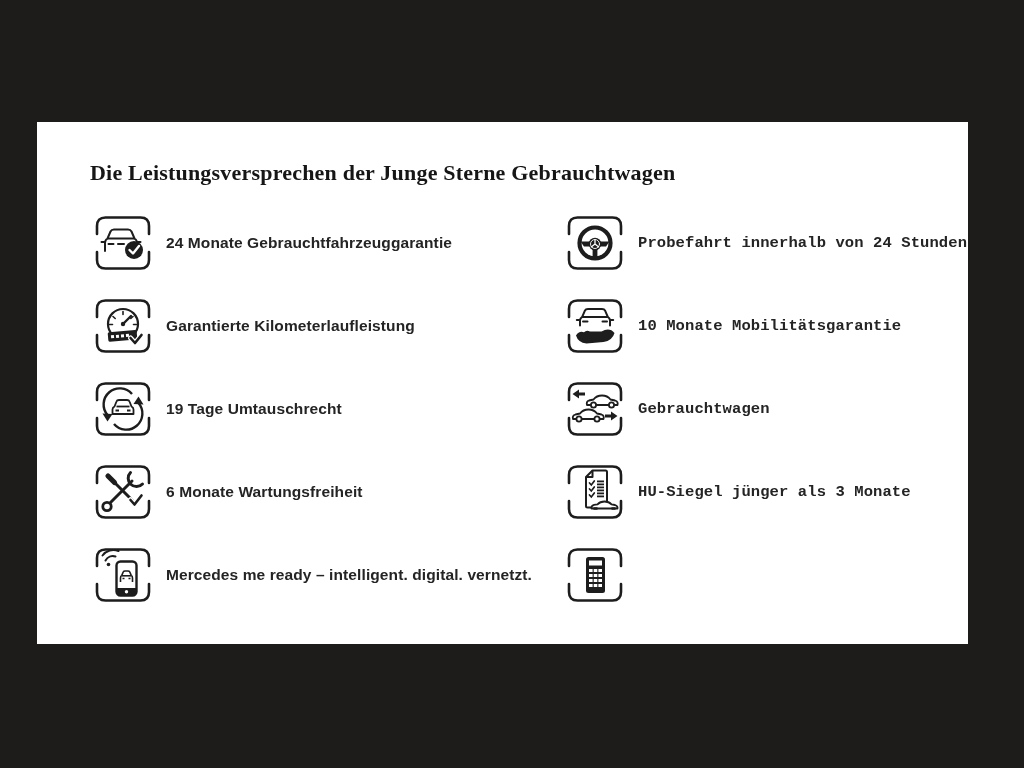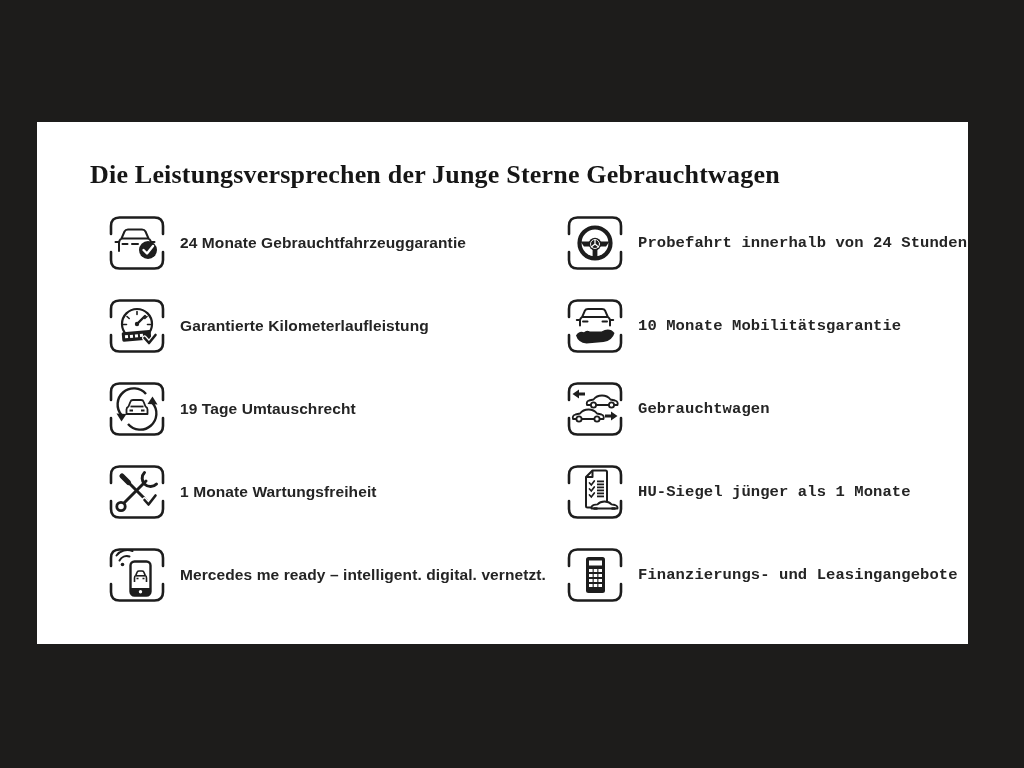--- a/index.html
+++ b/index.html
@@ -13,28 +13,28 @@
   .card {
     position: absolute;
     left: 37px; top: 122px;
     width: 931px; height: 522px;
     background: #ffffff;
   }
   .title {
     position: absolute;
     left: 53px; top: 38px;
     font-family: "Liberation Serif", serif;
-    font-size: 26px;
+    font-size: 22px;
     font-weight: 700;
     color: #161616;
     letter-spacing: 0.2px;
     white-space: nowrap;
   }
   .col { position: absolute; top: 91px; }
-  .col-left  { left: 70px; }
+  .col-left  { left: 56px; }
   .col-right { left: 528px; font-family: Liberation Mono, monospace; }
   .row { display: flex; align-items: center; height: 60px; margin-bottom: 23px; }
   .icon { width: 60px; height: 60px; flex: 0 0 60px; margin-right: 13px; }
   .icon svg { display: block; width: 60px; height: 60px; }
   .label {
     font-size: 15.5px;
     font-weight: 700;
     color: #242424;
     letter-spacing: 0.1px;
     white-space: nowrap;
@@ -119,21 +119,21 @@
             <path d="M15 14 L42 41" stroke-width="3"></path>
             <path d="M15 14 L21.5 20.5" stroke-width="5.2"></path>
             <path d="M17.5 40.5 L39 19" stroke-width="3"></path>
             <path d="M37.5 10.5 A8 8 0 1 0 49.5 22" stroke-width="3"></path>
             <circle cx="14" cy="44.5" r="4.2" stroke-width="2.8"></circle>
           </g>
           <path d="M37.5 38 l4 4.5 7 -9" stroke="#ffffff" stroke-width="5.5" fill="none" stroke-linecap="round" stroke-linejoin="round"></path>
           <path d="M37.5 38 l4 4.5 7 -9" stroke="#1d1d1d" stroke-width="2.6" fill="none" stroke-linecap="round" stroke-linejoin="round"></path>
         </svg>
       </span>
-      <span class="label">1 Monate Wartungsfreiheit</span>
+      <span class="label">6 Monate Wartungsfreiheit</span>
     </div>
 
     <div class="row">
       <span class="icon">
         <svg viewBox="0 0 60 60">
           <path class="fr" d="M4 21 V13 Q4 4.5 12.5 4.5 H47.5 Q56 4.5 56 13 V21 M56 39 V47 Q56 55.5 47.5 55.5 H12.5 Q4 55.5 4 47 V39"></path>
           <g stroke="#1d1d1d" fill="none" stroke-width="2" stroke-linecap="round">
             <path d="M12.5 15.5 A8.5 8.5 0 0 1 22.5 11.5"></path>
             <path d="M9.5 10.5 A13.5 13.5 0 0 1 25.5 6"></path>
           </g>
@@ -233,21 +233,21 @@
               <rect x="32" y="27.5" width="7" height="1.8"></rect>
             <rect x="32" y="30.5" width="7" height="1.8"></rect>
               <rect x="32" y="33.5" width="7" height="1.8"></rect>
           </g>
           <g stroke="#1d1d1d" stroke-width="1.8" fill="#ffffff" stroke-linejoin="round">
             <path d="M26.5 46.5 Q26 43.5 29 42.8 L32.5 42.3 Q35 39.5 39.5 39.5 Q44 39.5 46.5 42.3 L50 43 Q53 43.8 52.5 46.5 Z"></path>
             <path d="M28.5 46.5 h4 M46.5 46.5 h4" stroke-width="2.4"></path>
           </g>
         </svg>
       </span>
-      <span class="label">HU-Siegel jünger als 1 Monate</span>
+      <span class="label">HU-Siegel jünger als 3 Monate</span>
     </div>
 
     <div class="row">
       <span class="icon">
         <svg viewBox="0 0 60 60">
           <path class="fr" d="M4 21 V13 Q4 4.5 12.5 4.5 H47.5 Q56 4.5 56 13 V21 M56 39 V47 Q56 55.5 47.5 55.5 H12.5 Q4 55.5 4 47 V39"></path>
           <rect x="21" y="12" width="19" height="36" rx="2.5" fill="#1d1d1d"></rect>
           <rect x="24" y="15.5" width="13" height="5" fill="#ffffff"></rect>
           <g fill="#ffffff">
             <rect x="24" y="24" width="3.6" height="3"></rect>
@@ -258,17 +258,16 @@
               <rect x="33.4" y="29" width="3.6" height="3"></rect>
             <rect x="24" y="34" width="3.6" height="3"></rect>
               <rect x="28.7" y="34" width="3.6" height="3"></rect>
               <rect x="33.4" y="34" width="3.6" height="3"></rect>
             <rect x="24" y="39" width="3.6" height="3"></rect>
               <rect x="28.7" y="39" width="3.6" height="3"></rect>
               <rect x="33.4" y="39" width="3.6" height="3"></rect>
           </g>
         </svg>
       </span>
-      <span class="label">Finanzierungs- und Leasingangebote</span>
     </div>
 
   </div>
 </div>
 
 </body></html>

